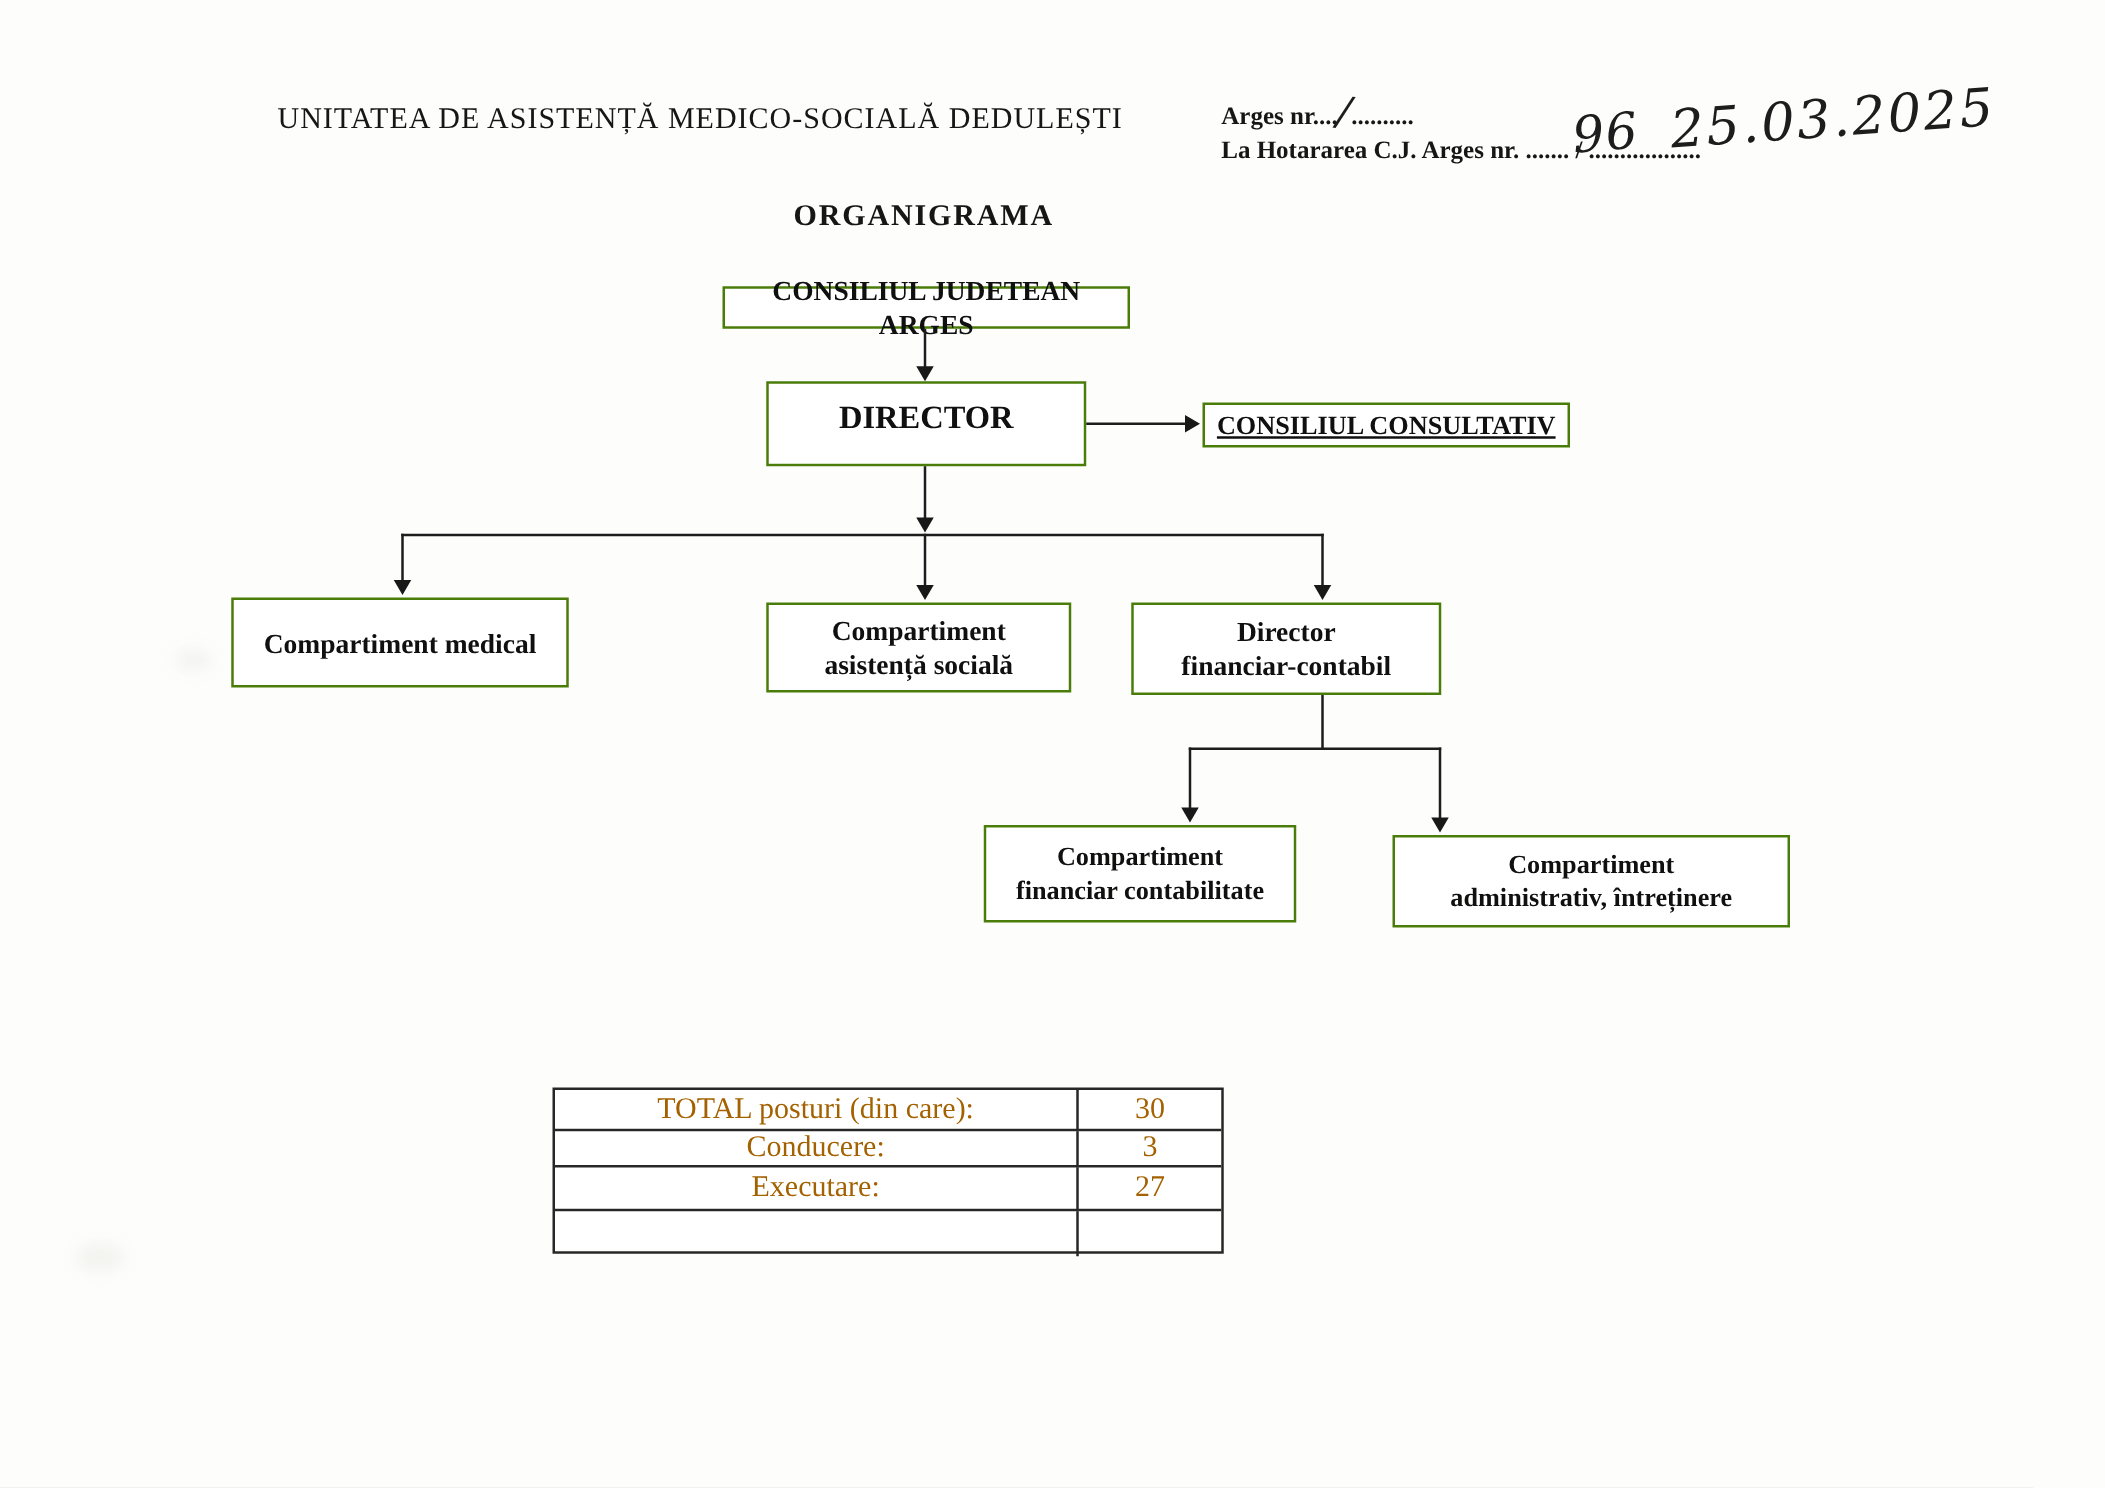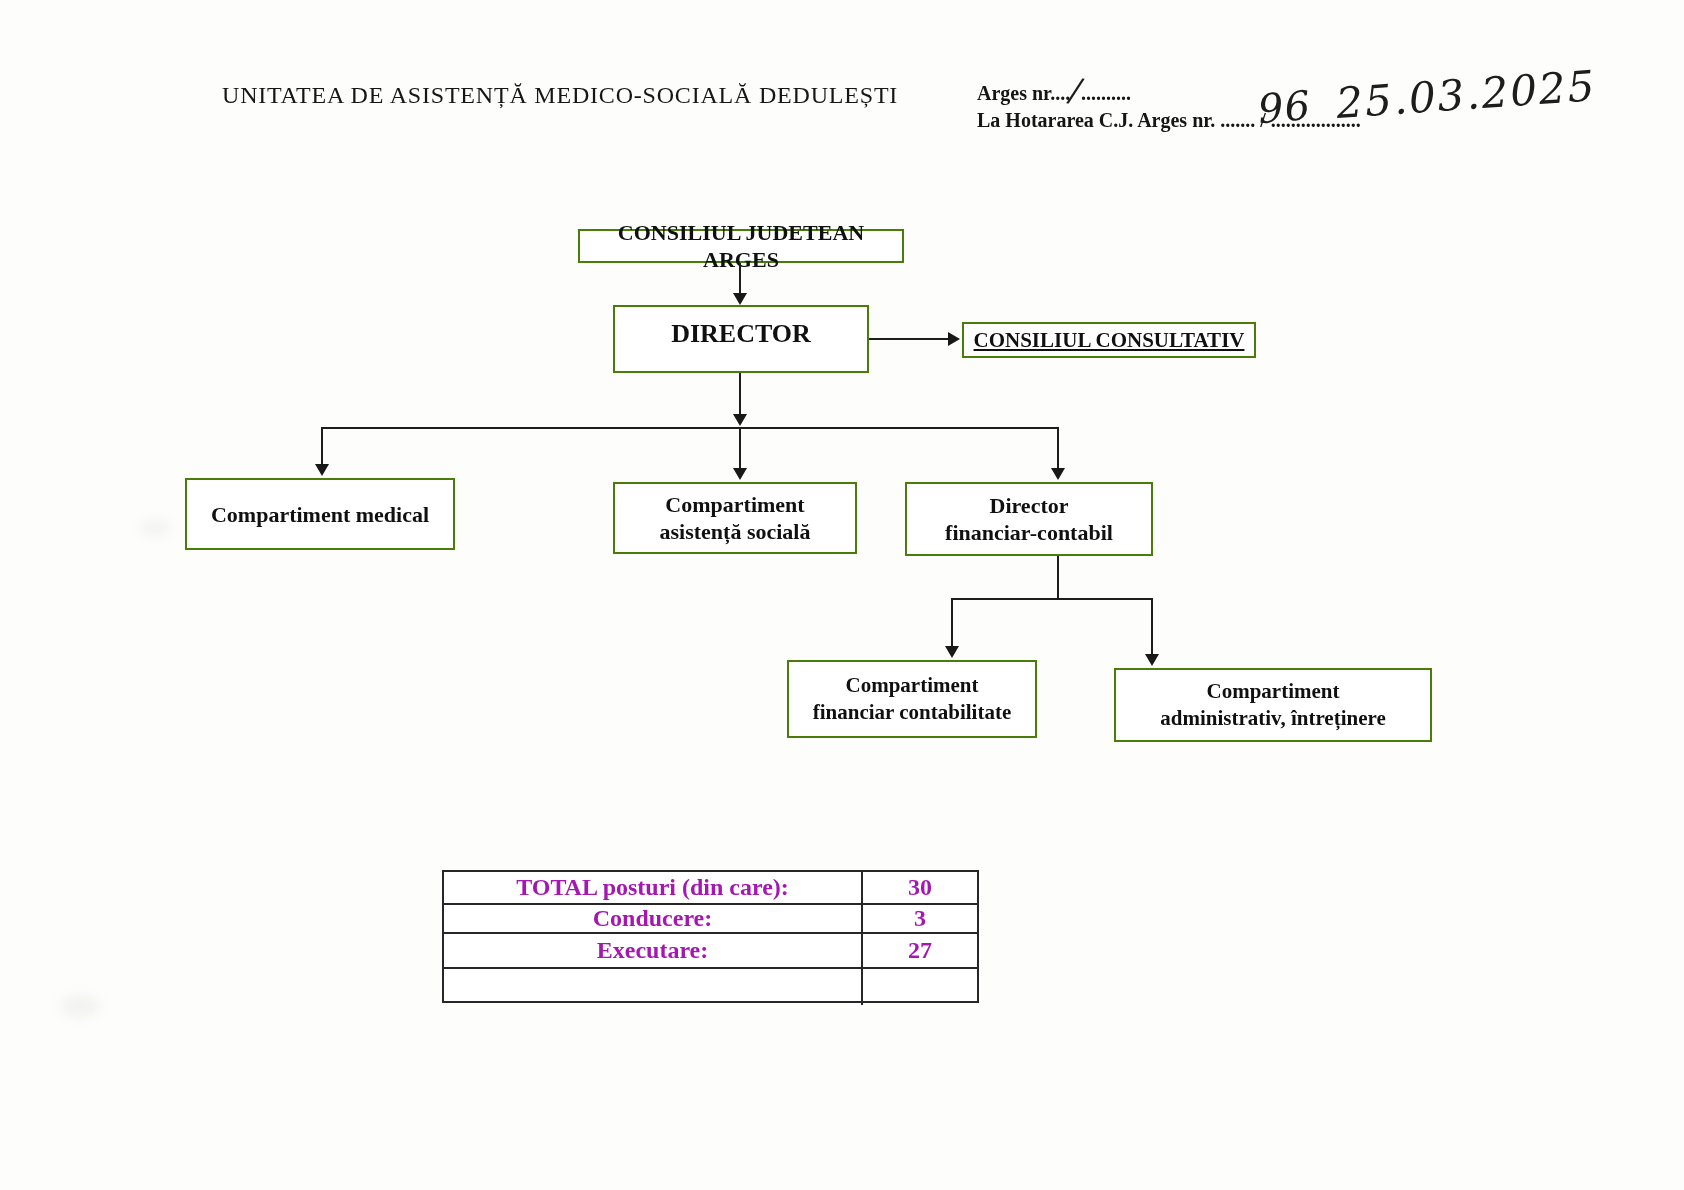--- a/index.html
+++ b/index.html
@@ -51,21 +51,21 @@
   .arr-right{position:absolute;width:0;height:0;
     border-top:7px solid transparent;border-bottom:7px solid transparent;border-left:12px solid #1d1d1d;}
   
   .posts-table{
     position:absolute;left:442px;top:870px;width:537px;height:133px;
     display:grid;grid-template-columns:419px 1fr;grid-template-rows:33px 29px 35px 36px;
     border:2px solid #2b2b2b;box-sizing:border-box;background:#fdfdfc;
   }
   .tcell{
     display:flex;align-items:center;justify-content:center;
-    font-size:24px;font-weight:bold;color:#a21caf;
+    font-size:24px;font-weight:normal;color:#a16207;
     border-bottom:2px solid #2b2b2b;box-sizing:border-box;
   }
   .tcell.tlabel{border-right:2px solid #2b2b2b;}
   .tcell.last{border-bottom:none;}
   
   .smudge{position:absolute;border-radius:50%;background:#ededea;filter:blur(6px);}
 </style>
 </head>
 <body>
 
@@ -76,20 +76,21 @@
 
     <div class="annex">
       <div><span>Arges nr....</span><span class="hand hand-slash">/</span><span>..........</span>
       </div>
       <div>La Hotararea C.J. Arges nr. ....... / ..................</div>
     </div>
 
     <div class="hand hw-number">96</div>
     <div class="hand hw-date">25.03.2025</div>
 
+    <div class="doc-title">ORGANIGRAMA</div>
 
     <div class="node node-cj">
       <span>CONSILIUL JUDETEAN ARGES</span>
     </div>
 
     <div class="node node-director">
       <span>DIRECTOR</span>
     </div>
 
     <div class="node node-consultativ">

